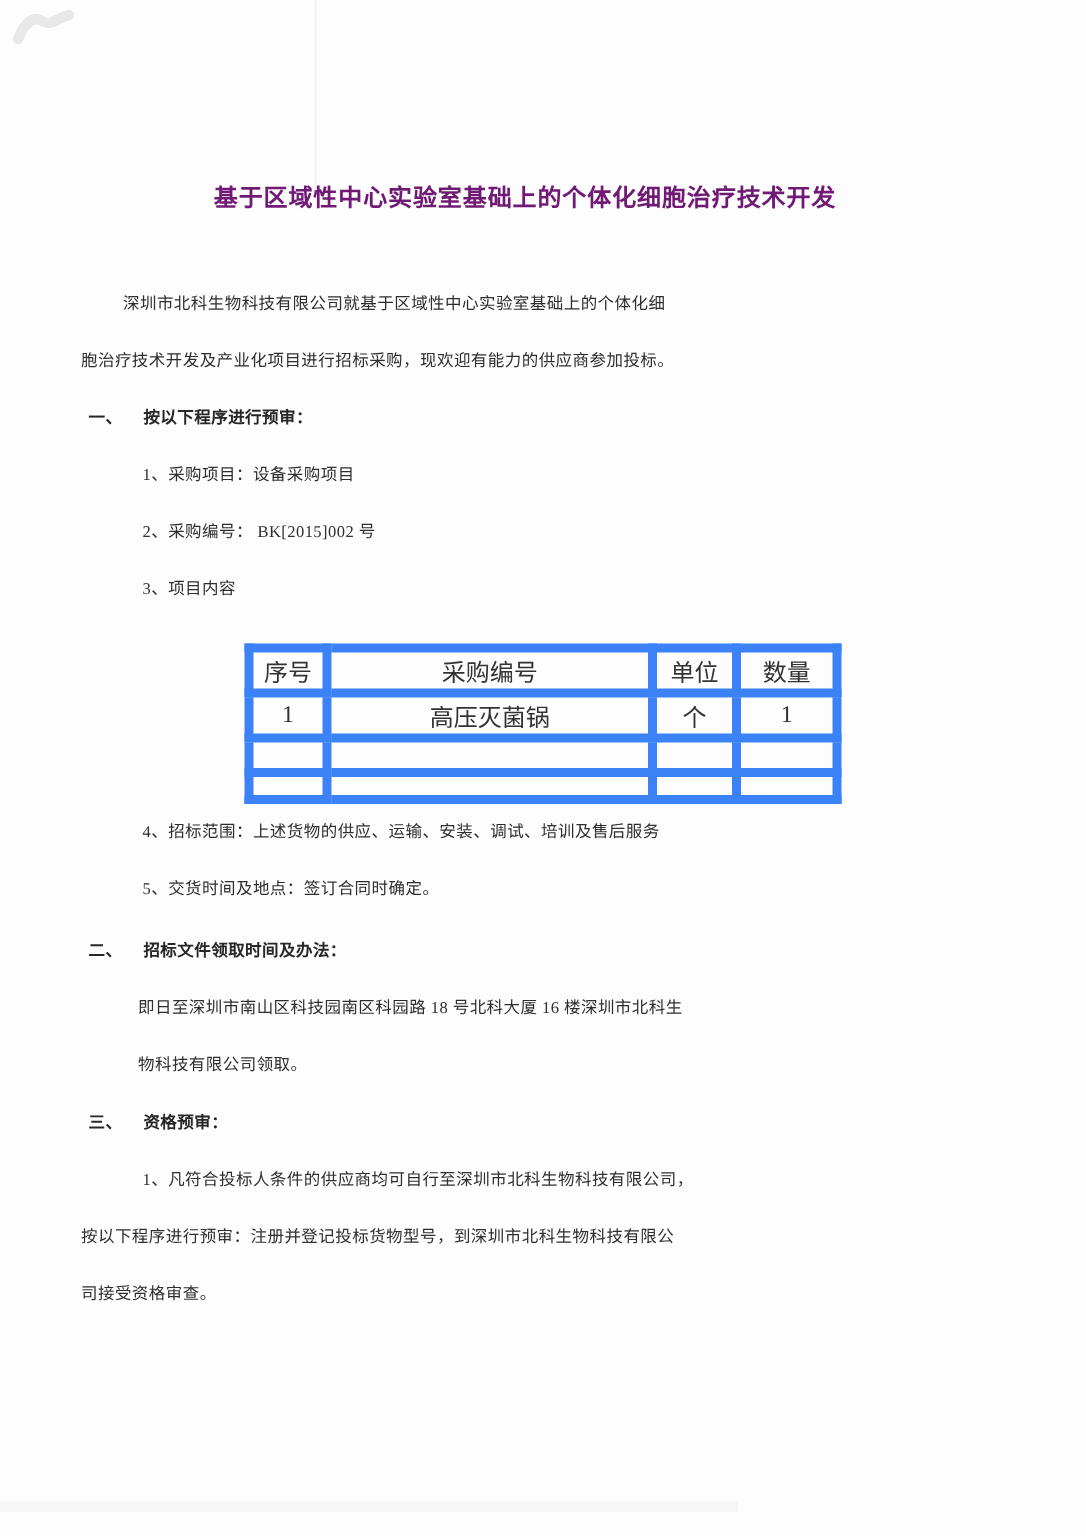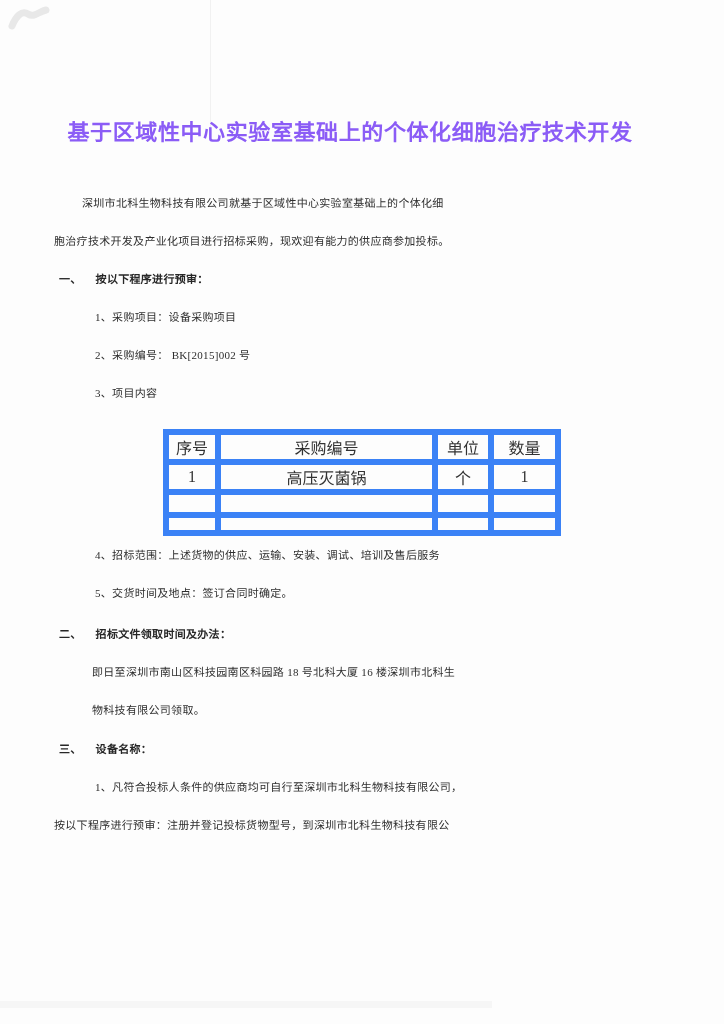--- a/index.html
+++ b/index.html
@@ -24,23 +24,23 @@
     height: 38px;
     line-height: 38px;
     font-size: 11px;
     letter-spacing: 0.3px;
     white-space: nowrap;
     margin: 0;
   }
   .title {
     text-align: center;
     font-weight: bold;
-    font-size: 22px;
+    font-size: 16px;
     letter-spacing: 0.6px;
-    color: #8b5cf6;
+    color: #701a75;
     margin-right: 24px;
   }
   .t1 { margin-top: 114px; }
   .t2 { margin-top: 26px; }
   .intro-first { margin-top: 32px; text-indent: 28px; }
   .sec-heading { font-weight: bold; padding-left: 5px; color: #272727; }
   .sec-heading .num { display: inline-block; margin-right: 14px; }
   .h2sec { margin-top: 3px; }
   .h3sec { margin-top: 1px; }
   .item { padding-left: 41px; }
@@ -135,18 +135,19 @@
       </table>
     </div>
 
     <p class="line item">4、招标范围：上述货物的供应、运输、安装、调试、培训及售后服务</p>
     <p class="line item">5、交货时间及地点：签订合同时确定。</p>
 
     <p class="line sec-heading h2sec"><span class="num">二、</span><span>招标文件领取时间及办法：</span></p>
     <p class="line subbody">即日至深圳市南山区科技园南区科园路 18 号北科大厦 16 楼深圳市北科生</p>
     <p class="line subbody">物科技有限公司领取。</p>
 
-    <p class="line sec-heading h3sec"><span class="num">三、</span><span>设备名称：</span></p>
+    <p class="line sec-heading h3sec"><span class="num">三、</span><span>资格预审：</span></p>
     <p class="line item">1、凡符合投标人条件的供应商均可自行至深圳市北科生物科技有限公司，</p>
     <p class="line">按以下程序进行预审：注册并登记投标货物型号，到深圳市北科生物科技有限公</p>
+    <p class="line">司接受资格审查。</p>
 
   </div>
 </div>
 
 </body></html>

